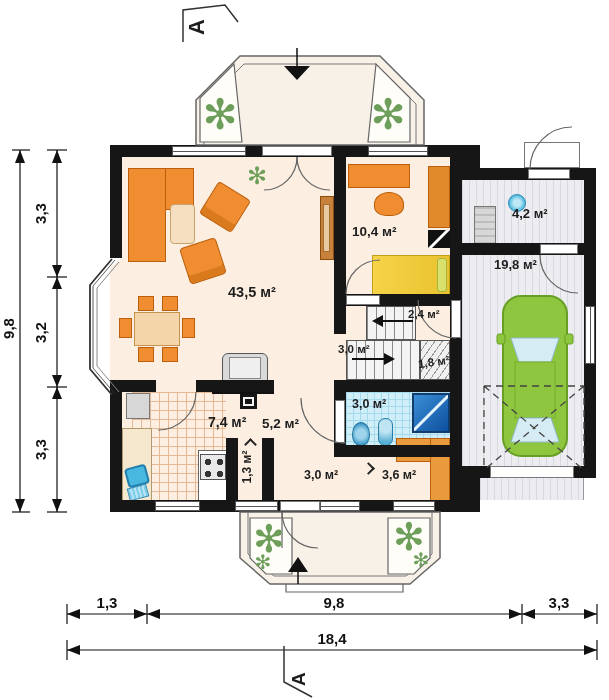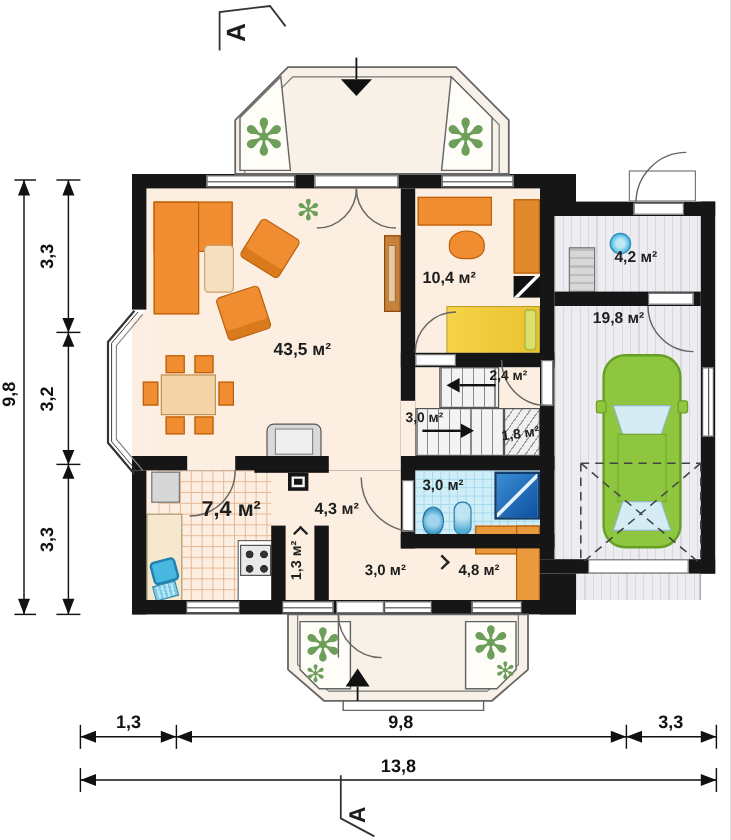--- a/index.html
+++ b/index.html
@@ -245,31 +245,31 @@
   <div class="a chev" style="left:364px;top:464px;transform:rotate(135deg);"></div>
 
   <div class="a label" style="left:228px;top:284px;font-size:14.5px;">43,5 м²</div>
   <div class="a label" style="left:352px;top:224px;font-size:13.5px;">10,4 м²</div>
   <div class="a label" style="left:512px;top:206px;font-size:13px;">4,2 м²</div>
   <div class="a label" style="left:494px;top:257px;font-size:13px;">19,8 м²</div>
   <div class="a label" style="left:408px;top:308px;font-size:11.5px;">2,4 м²</div>
   <div class="a label" style="left:338px;top:343px;font-size:11.5px;">3,0 м²</div>
   <div class="a label" style="left:418px;top:356px;font-size:11.5px;transform:rotate(-8deg);">1,8 м²</div>
   <div class="a label" style="left:352px;top:397px;font-size:12.5px;">3,0 м²</div>
-  <div class="a label" style="left:168px;top:414px;font-size:18px;">7,4 м²</div>
-  <div class="a label" style="left:262px;top:416px;font-size:13.5px;">4,3 м²</div>
+  <div class="a label" style="left:168px;top:414px;font-size:14px;padding-left:40px;">7,4 м²</div>
+  <div class="a label" style="left:262px;top:416px;font-size:13.5px;">5,2 м²</div>
   <div class="a label rot" style="left:224px;top:460px;width:46px;font-size:12px;text-align:center;">1,3 м²</div>
   <div class="a label" style="left:304px;top:468px;font-size:12.5px;">3,0 м²</div>
-  <div class="a label" style="left:382px;top:468px;font-size:12.5px;">4,8 м²</div>
+  <div class="a label" style="left:382px;top:468px;font-size:12.5px;">3,6 м²</div>
 
   <div class="a dim rot" style="left:-9px;top:320px;width:34px;">9,8</div>
   <div class="a dim rot" style="left:26px;top:205px;width:28px;">3,3</div>
   <div class="a dim rot" style="left:26px;top:324px;width:28px;">3,2</div>
   <div class="a dim rot" style="left:26px;top:441px;width:28px;">3,3</div>
   <div class="a dim" style="left:89px;top:594px;width:36px;">1,3</div>
   <div class="a dim" style="left:316px;top:594px;width:36px;">9,8</div>
   <div class="a dim" style="left:541px;top:594px;width:36px;">3,3</div>
-  <div class="a dim" style="left:310px;top:630px;width:44px;">13,8</div>
+  <div class="a dim" style="left:310px;top:630px;width:44px;">18,4</div>
 
   <div class="a label rot" style="left:184px;top:14px;width:26px;height:26px;font-size:22px;text-align:center;">A</div>
   <div class="a label rot" style="left:288px;top:668px;width:22px;height:22px;font-size:19px;text-align:center;">A</div>
 
 </div>
 
 </body></html>

